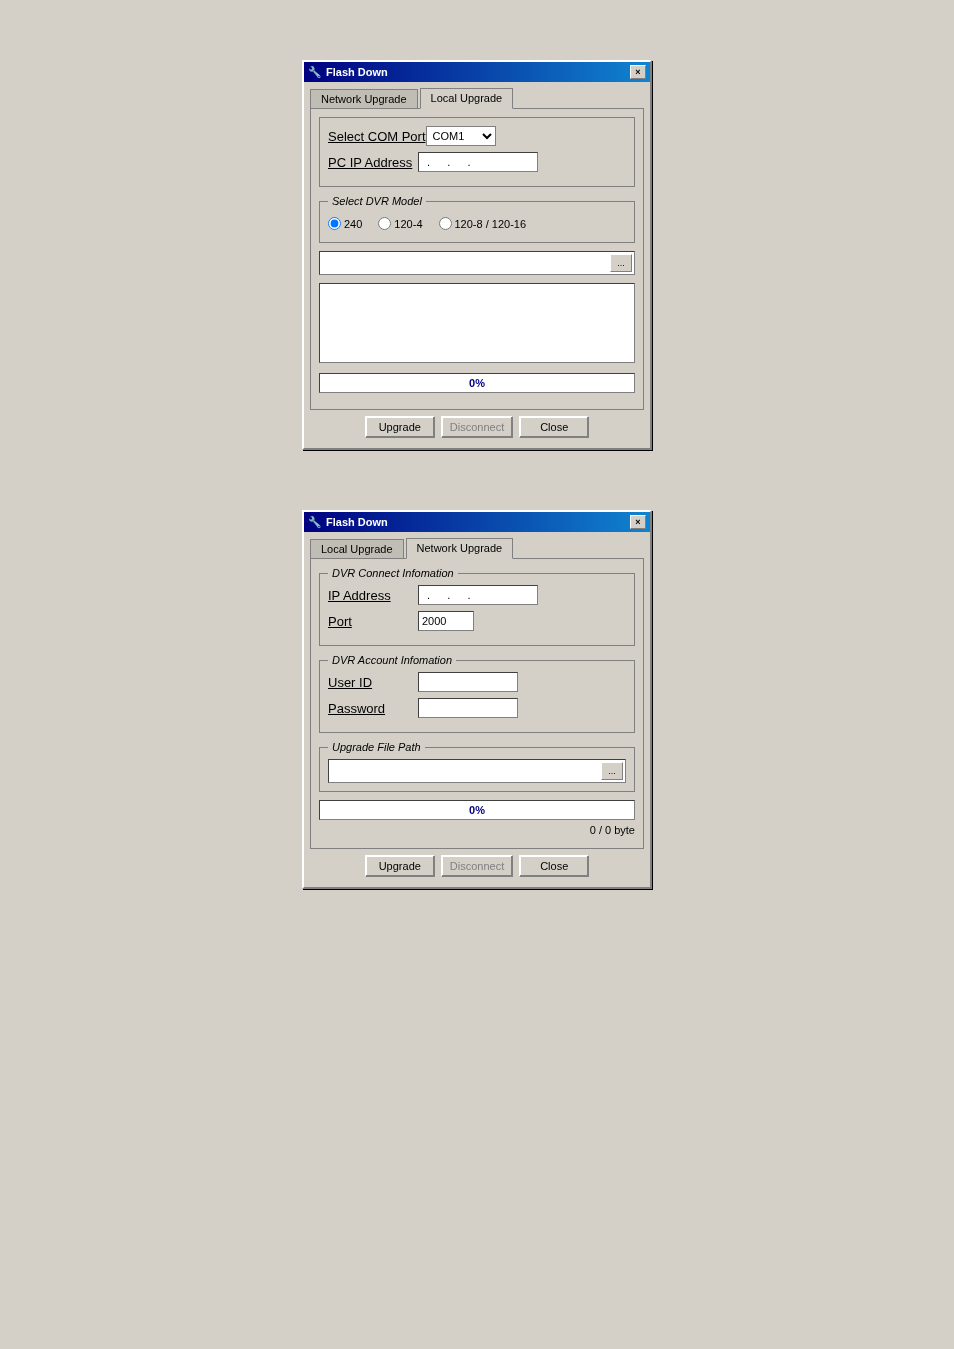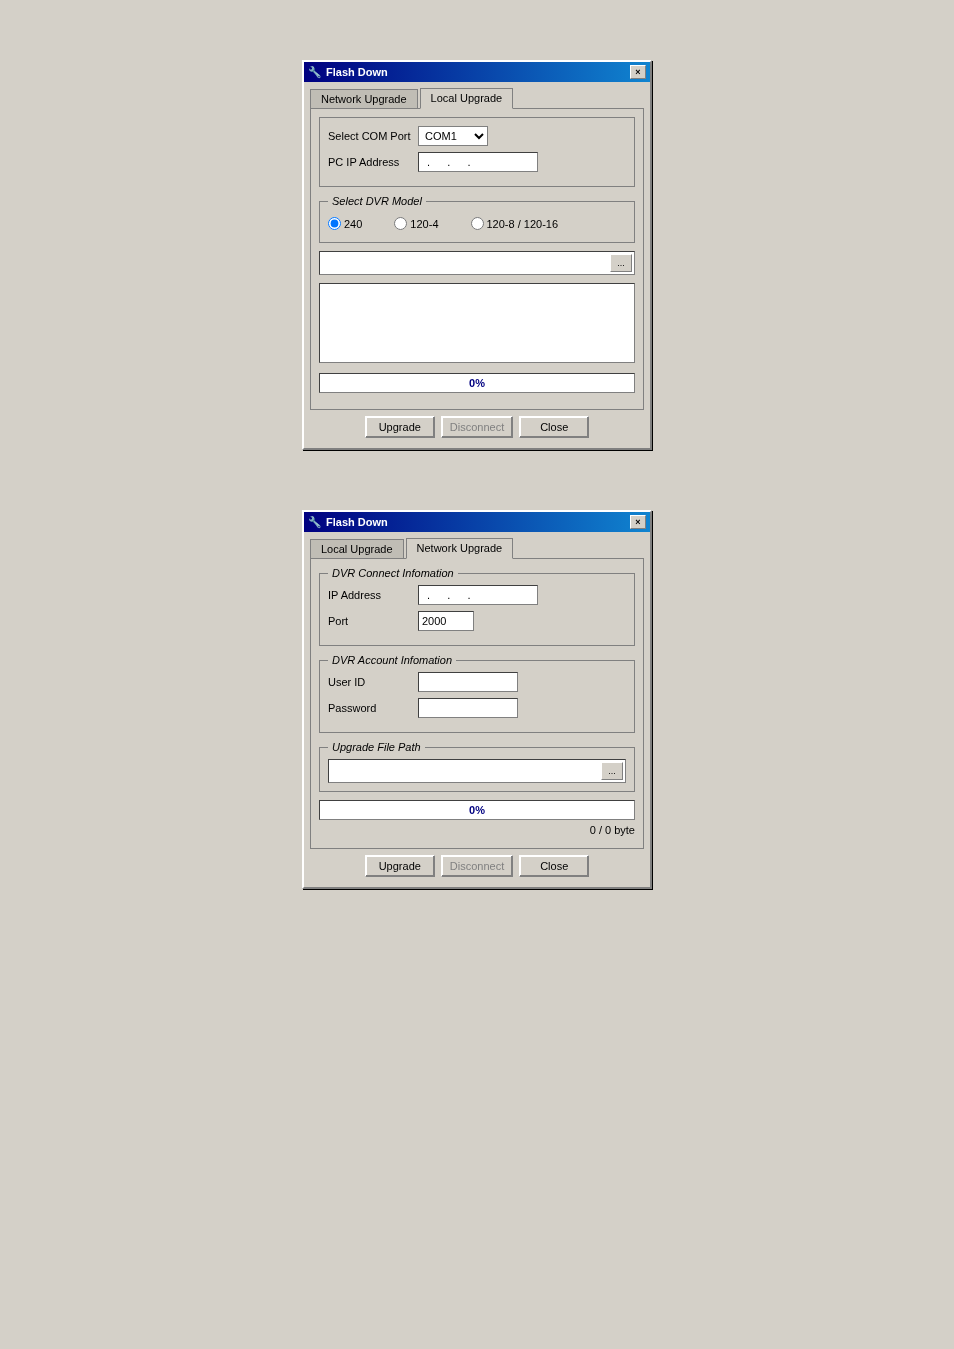--- a/index.html
+++ b/index.html
@@ -113,21 +113,22 @@
 
     
     .form-row {
       display: flex;
       align-items: center;
       margin-bottom: 6px;
     }
 
     .form-label {
       min-width: 90px;
-      font-size: 11px;
+      font-size: 13px;
+      text-decoration: underline;
     }
 
     .form-input {
       border: 1px solid #808080;
       border-top-color: #404040;
       border-left-color: #404040;
       background: white;
       height: 20px;
       padding: 1px 3px;
       font-size: 11px;
@@ -159,21 +160,21 @@
     .fieldset-legend {
       font-size: 11px;
       padding: 0 4px;
       font-style: italic;
     }
 
     
     .radio-group {
       display: flex;
       align-items: center;
-      gap: 32px;
+      gap: 16px;
       padding: 4px 0;
     }
 
     .radio-item {
       display: flex;
       align-items: center;
       gap: 3px;
       font-size: 11px;
     }
 

